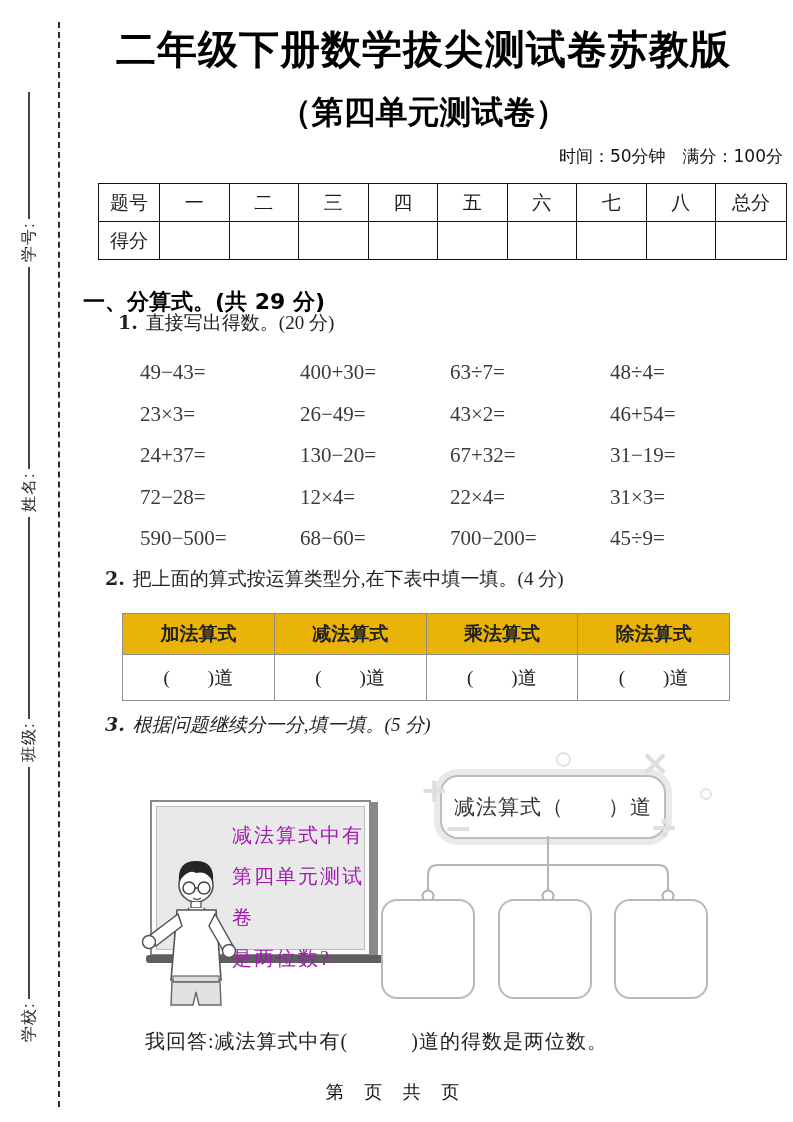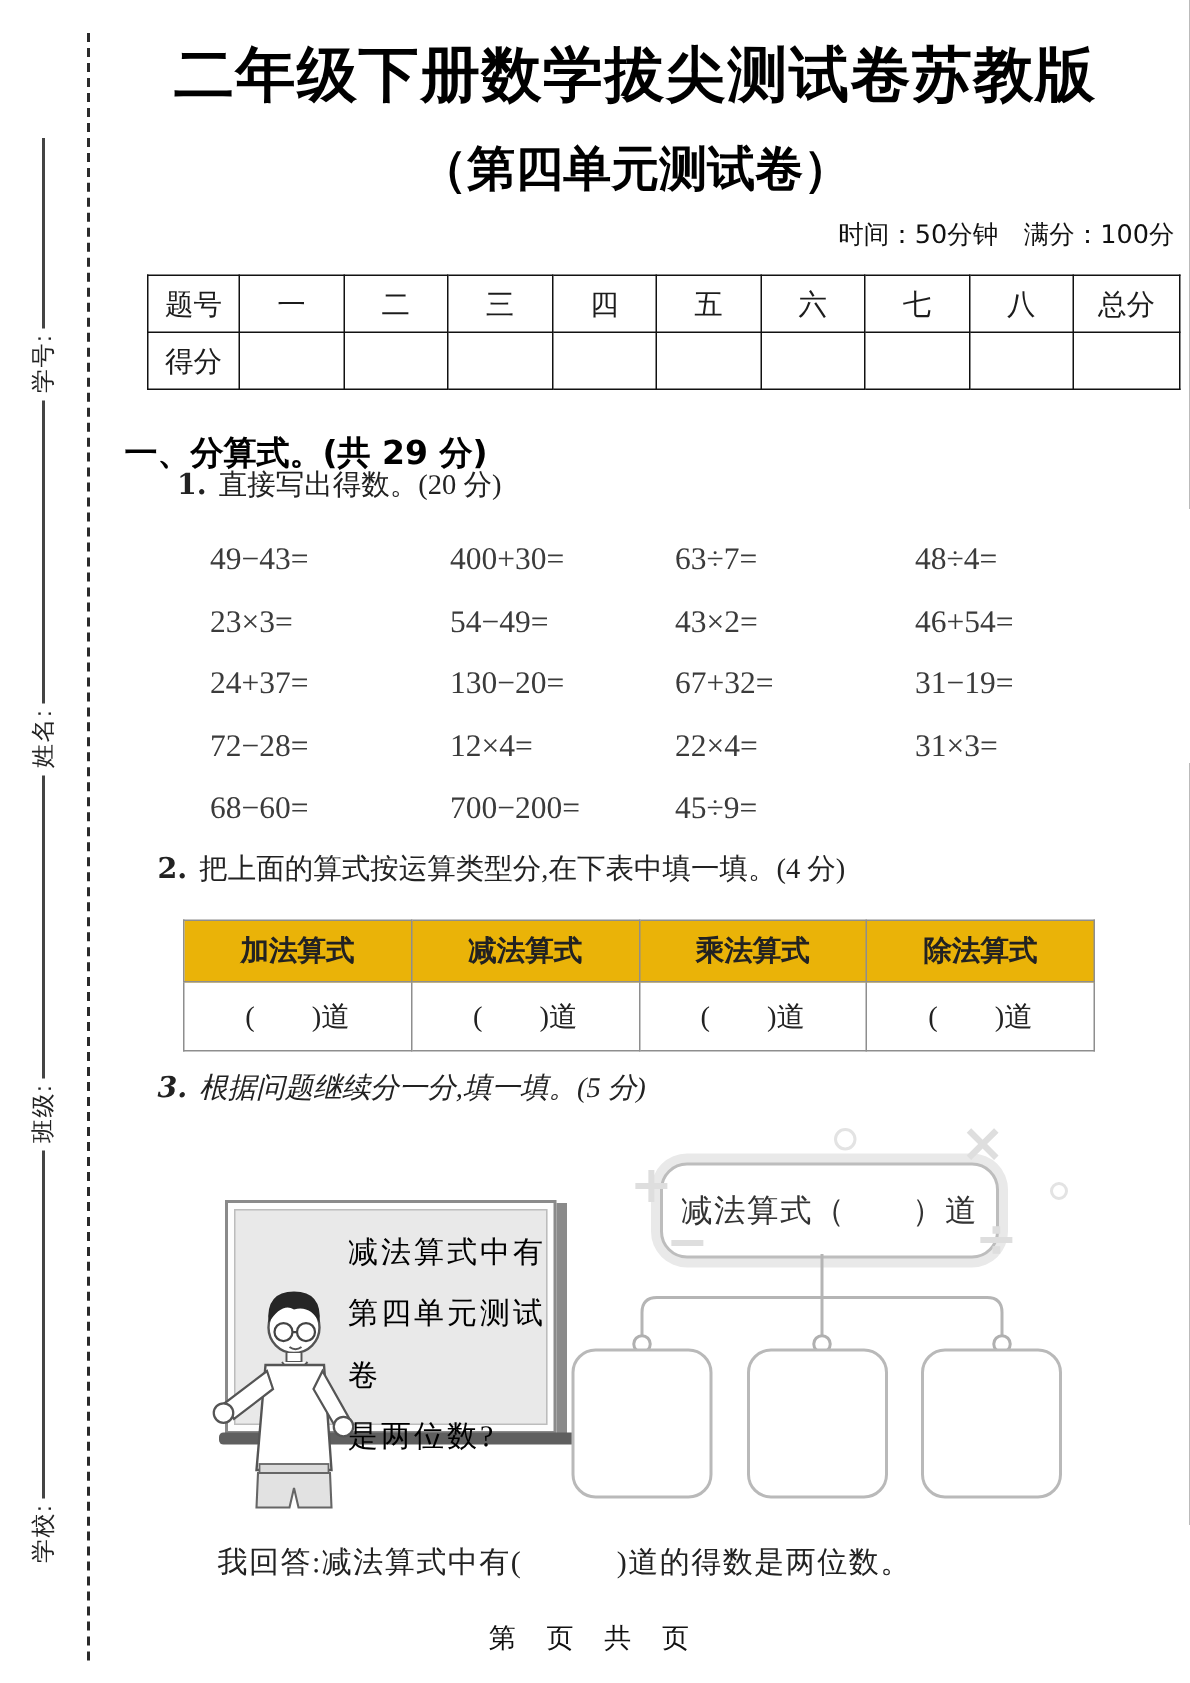--- a/index.html
+++ b/index.html
@@ -50,21 +50,21 @@
   .q2-table tr.bd td{height:45px;font-size:19px;}
   
   .board{position:absolute;left:150px;top:800px;width:221px;height:156px;
     background:#fdfdfd;border:2px solid #8a8a8a;box-sizing:border-box;padding:4px;}
   .board-inner{width:100%;height:100%;background:#e9e9e9;border:1px solid #bcbcbc;
     box-sizing:border-box;position:relative;}
   .board-side{position:absolute;left:371px;top:802px;width:7px;height:154px;background:#8a8a8a;}
   .board-tray{position:absolute;left:146px;top:955px;width:238px;height:8px;
     background:#5f5f5f;border-radius:3px;}
   .board-text{position:absolute;left:232px;top:815px;width:145px;font-size:20px;
-    line-height:41px;color:#000000;letter-spacing:2px;}
+    line-height:41px;color:#a21caf;letter-spacing:2px;}
   .teacher{position:absolute;left:133px;top:852px;width:132px;height:155px;}
   
   .pill{position:absolute;left:440px;top:775px;width:222px;height:60px;
     background:#fff;border:2px solid #bdbdbd;border-radius:18px;
     box-shadow:0 0 0 6px #e9e9e9;display:flex;align-items:center;justify-content:center;
     font-size:21px;color:#333;letter-spacing:1px;font-family:Liberation Mono, monospace;}
   .deco{position:absolute;color:#dedede;font-family:"DejaVu Sans",sans-serif;
     font-weight:bold;}
   .deco-circle{position:absolute;width:11px;height:11px;border:2px solid #e3e3e3;
     border-radius:50%;background:#fff;}
@@ -140,31 +140,32 @@
   <div class="q-line" style="left:118px;top:310px;">
     <span class="q-num">1.</span><span>直接写出得数。(20 分)</span>
   </div>
 
   <div class="expr-grid">
     <span>49−43=</span>
     <span>400+30=</span>
     <span>63÷7=</span>
     <span>48÷4=</span>
     <span>23×3=</span>
-    <span>54−49=</span>
+    <span>26−49=</span>
     <span>43×2=</span>
     <span>46+54=</span>
     <span>24+37=</span>
     <span>130−20=</span>
     <span>67+32=</span>
     <span>31−19=</span>
     <span>72−28=</span>
     <span>12×4=</span>
     <span>22×4=</span>
     <span>31×3=</span>
+    <span>590−500=</span>
     <span>68−60=</span>
     <span>700−200=</span>
     <span>45÷9=</span>
   </div>
 
   <div class="q-line" style="left:105px;top:566px;">
     <span class="q-num">2.</span><span>把上面的算式按运算类型分,在下表中填一填。(4 分)</span>
   </div>
 
   <table class="q2-table">

